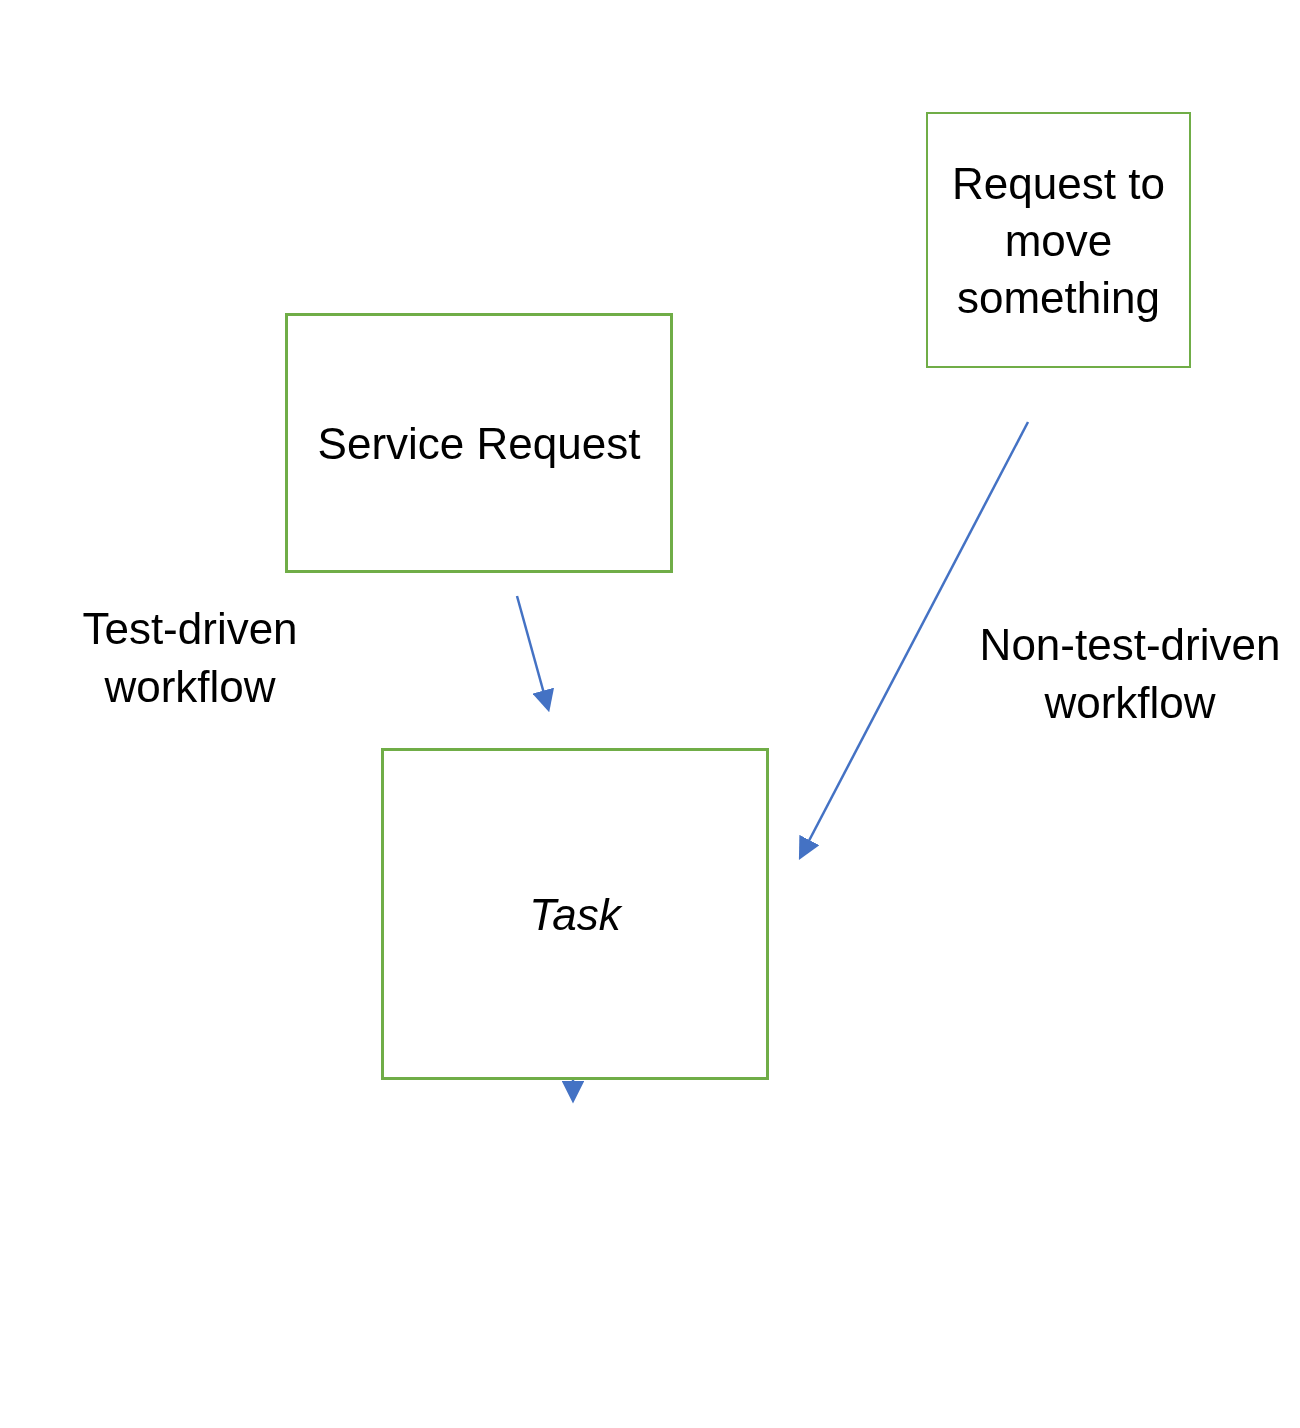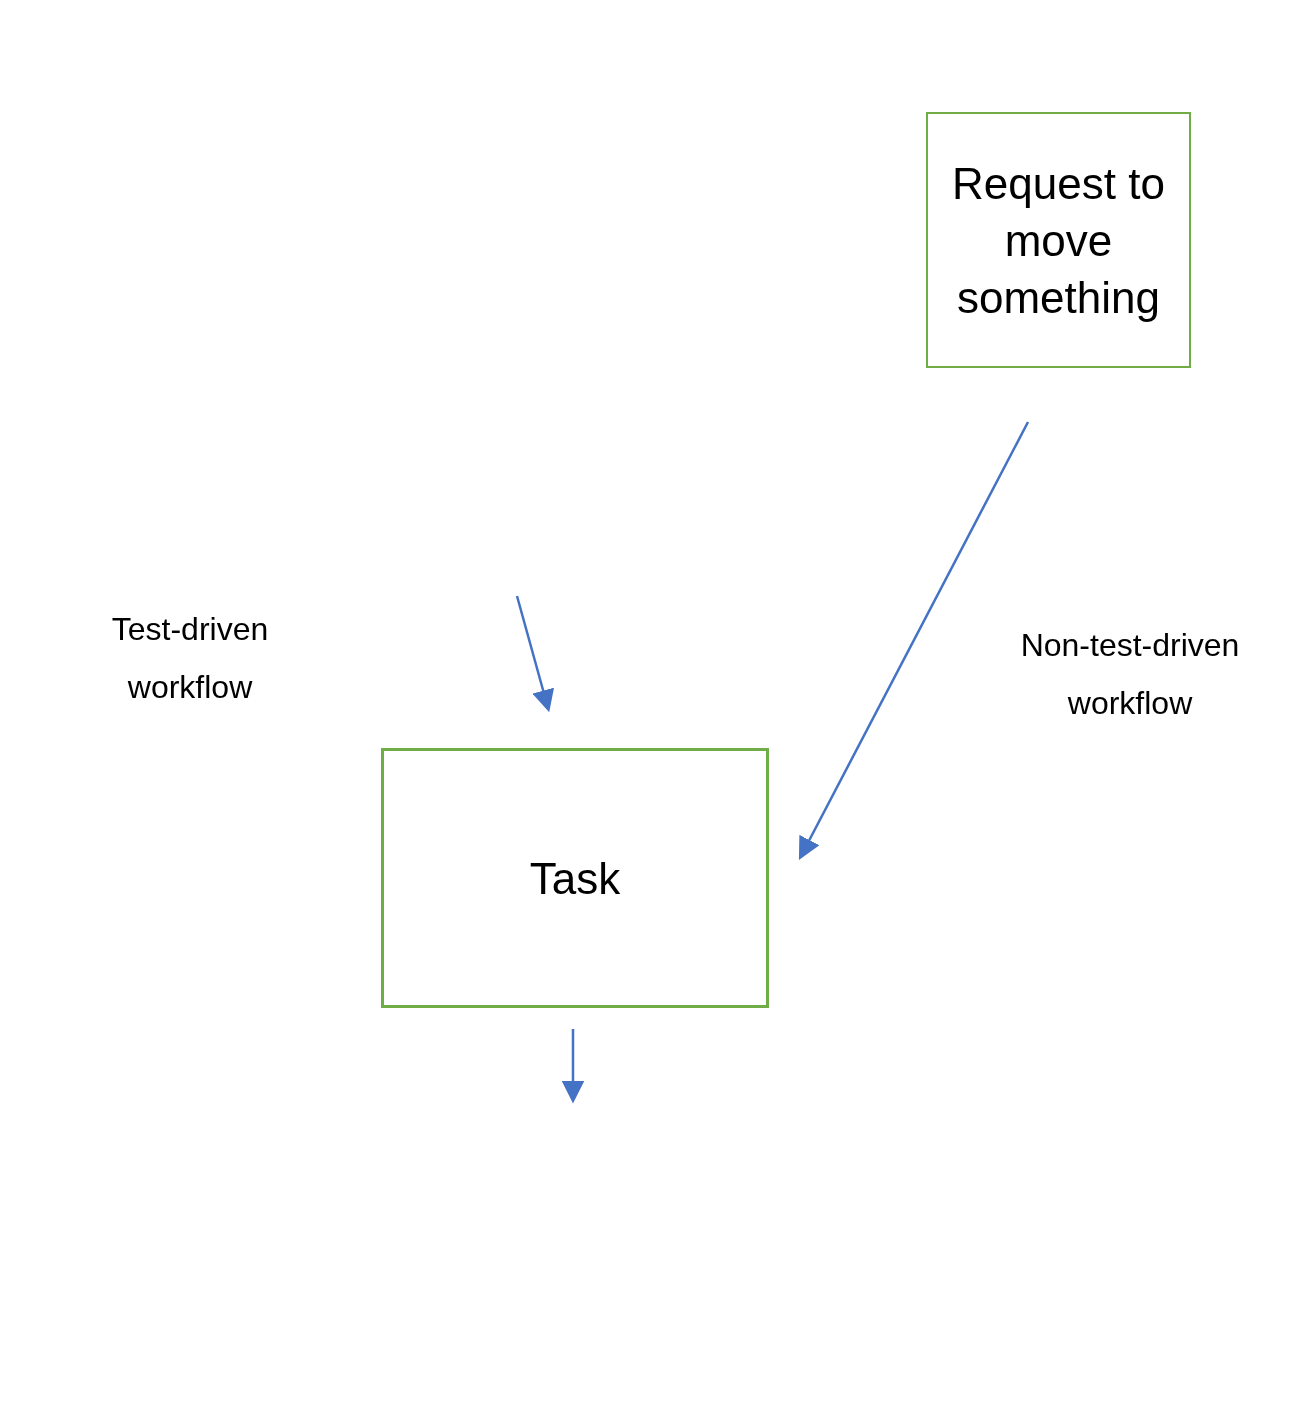--- a/index.html
+++ b/index.html
@@ -44,25 +44,25 @@
     justify-content: center;
     text-align: center;
     font-size: 44px;
     line-height: 57px;
     color: var(--text);
     white-space: pre-line;
   }
   .node--thin-border { border-width: 2px; }
   .node-request-move   { left: 926px; top: 112px;  width: 265px; height: 256px; }
   .node-service-request{ left: 285px; top: 313px;  width: 388px; height: 260px; }
-  .node-task           { left: 381px; top: 748px;  width: 388px; height: 260px; }
+  .node-task           { left: 381px; top: 748px;  width: 388px; height: 332px; font-style: italic; }
   .node-transport      { left: 382px; top: 1138px; width: 388px; height: 258px; }
   .annotation {
     position: absolute;
-    font-size: 32px;
+    font-size: 44px;
     line-height: 58px;
     text-align: center;
     color: var(--text);
     white-space: pre-line;
   }
   .annotation-test-driven     { left: 40px;  top: 600px; width: 300px; }
   .annotation-non-test-driven { left: 958px; top: 616px; width: 344px; }
 </style>
 </head>
 <body>
@@ -83,20 +83,21 @@
     </g>
     <g>
       <line class="edge-line" x1="573" y1="1029" x2="573" y2="1099" marker-end="url(#ah)"></line>
     </g>
   </svg>
 
   <div class="node node--thin-border node-request-move">Request to
 move
 something</div>
 
+  <div class="node node-service-request">Service Request</div>
 
   <div class="node node-task">Task</div>
 
 
   <div class="annotation annotation-test-driven">Test-driven
 workflow</div>
 
   <div class="annotation annotation-non-test-driven">Non-test-driven
 workflow</div>
 

